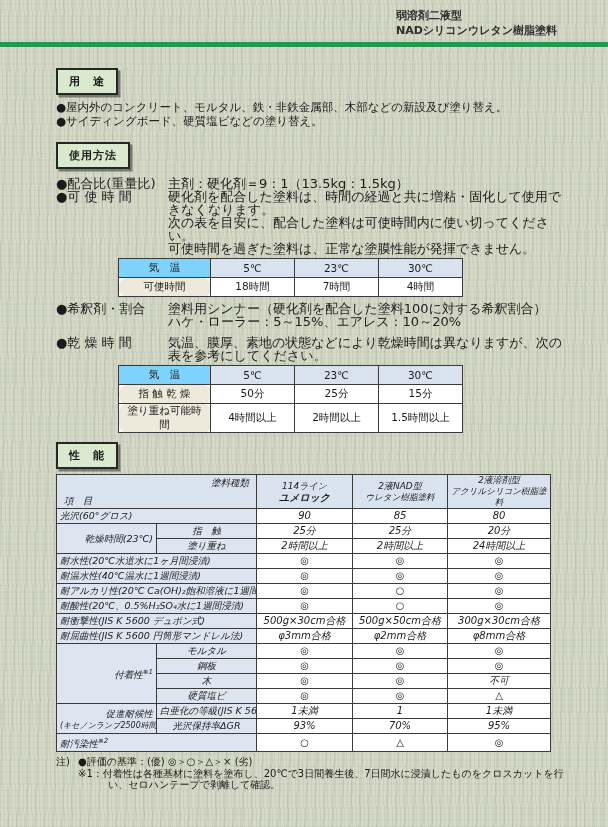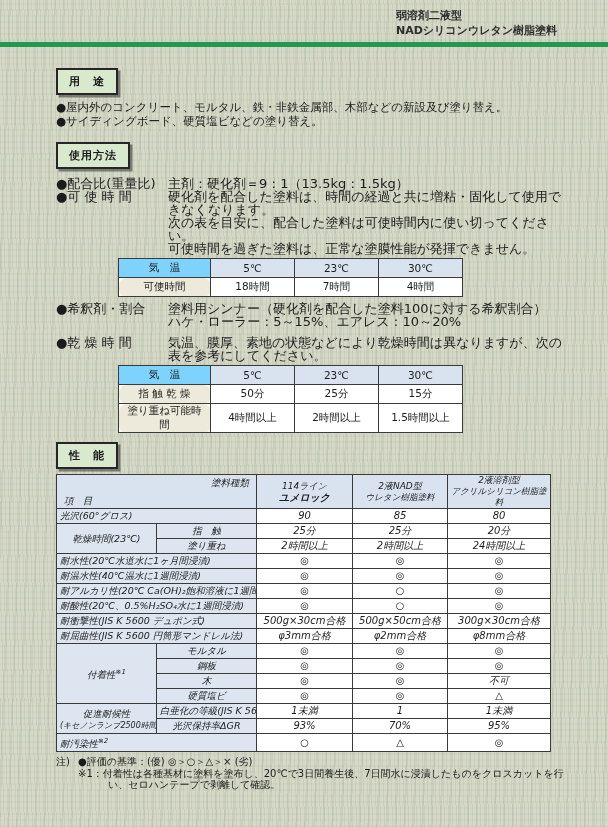--- a/index.html
+++ b/index.html
@@ -47,21 +47,21 @@
   .mini-table .mhd { background:#d9e3f0; width:84px; }
   .mini-table .ml { background:#edeadb; width:92px;border-radius:8px; }
   .mini-table .md { background:#fff; width:84px; }
 
   .perf-table { margin-top:5px; border:1.5px solid #3a3a3a; background:#fff; table-layout:fixed; width:494px;font-style:italic; }
   .perf-table td { border:1px solid #3a3a3a; vertical-align:middle; }
   .perf-table .hrow td { height:27px; background:#d9e3f0; text-align:center; font-size:9px; line-height:11px; }
   .perf-table .hrow .hl2 { font-size:8.5px; }
   .perf-table .hrow .hb { font-weight:bold; font-size:10px; }
   .perf-table tr td.lbl { background:#dce5f0; font-size:9.5px; padding:0 3px; height:15px; line-height:14px; white-space:nowrap; overflow:hidden; }
-  .perf-table td.grp { text-align:center; }
+  .perf-table td.grp { text-align:right; }
   .perf-table td.sub { text-align:center; }
   .perf-table td.val { background:#fff; text-align:center; font-size:10px; height:15px; line-height:14px; white-space:nowrap; overflow:hidden; }
   .perf-table .grp-small { font-size:8px; line-height:9px; }
   .perf-table sup { font-size:7px; }
   .corner { position:relative;
     background-color:#d9e3f0 !important;
     background-image:linear-gradient(to bottom right, rgba(0,0,0,0) calc(50% - 0.6px), #3a3a3a calc(50% - 0.6px), #3a3a3a calc(50% + 0.6px), rgba(0,0,0,0) calc(50% + 0.6px));
   }
   .corner .c-top { position:absolute; top:2px; right:7px; font-size:9.5px; }
   .corner .c-bottom { position:absolute; bottom:2px; left:7px; font-size:9.5px; }

